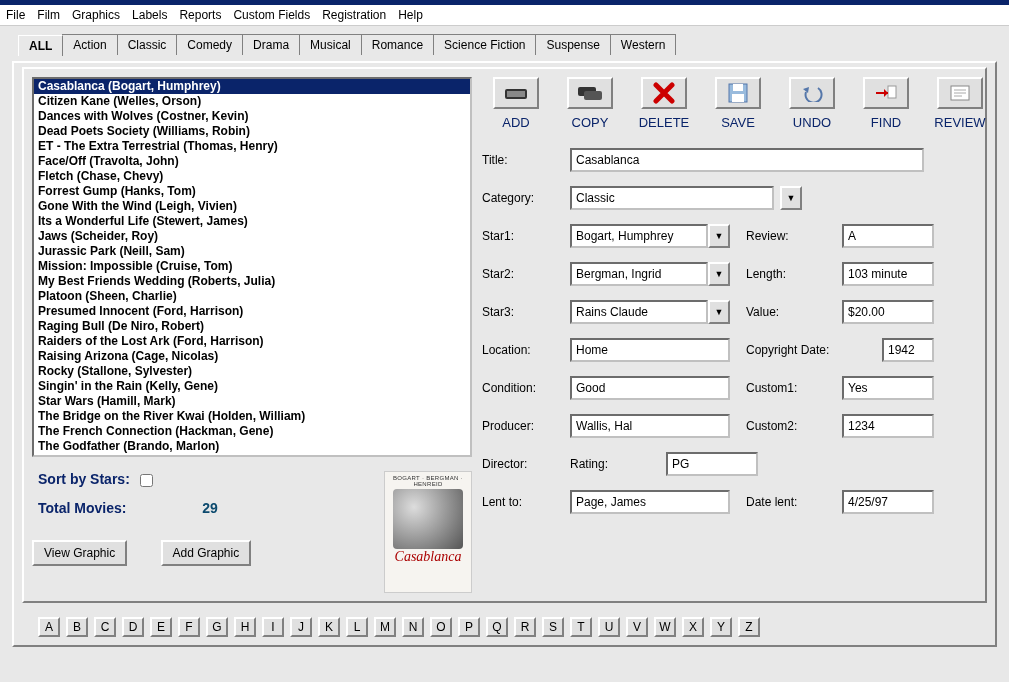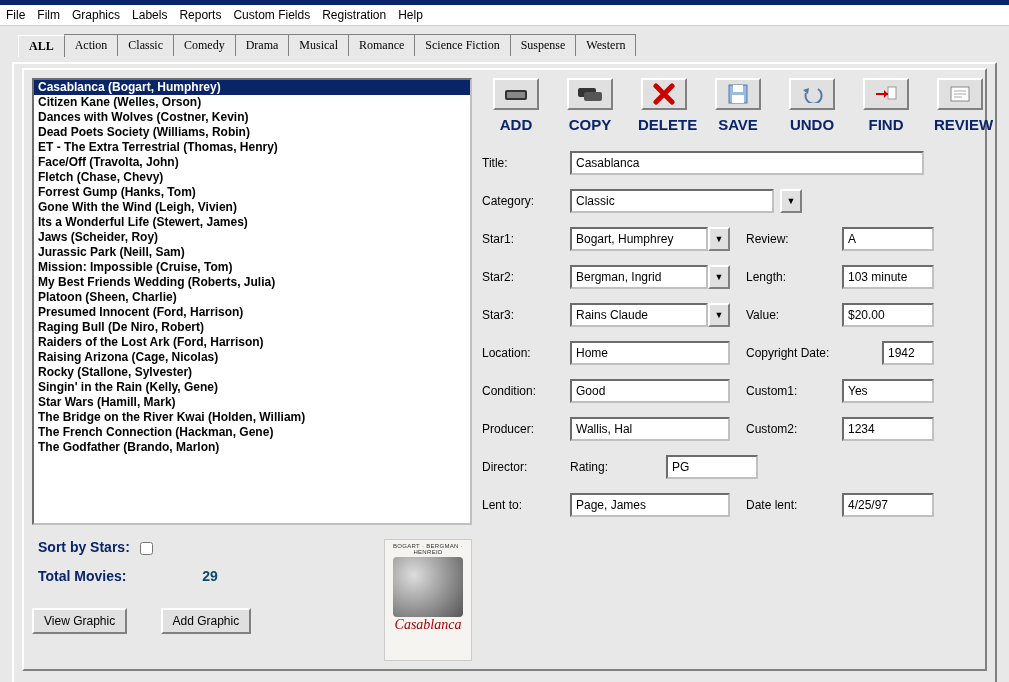--- a/index.html
+++ b/index.html
@@ -22,21 +22,21 @@
   .content {
     padding: 8px 12px 12px 12px;
     background: #e8e8e8;
   }
   .outer {
     background: #e8e8e8;
     border: 2px solid;
     border-color: #fff #808080 #808080 #fff;
     padding: 4px 8px 8px 8px;
   }
-  .tabbar { margin-bottom: 6px; margin-left: 6px; font-family: Liberation Serif, serif; }
+  .tabbar { margin-bottom: 6px; margin-left: 6px; }
   .tab {
     display: inline-block;
     padding: 3px 10px;
     font-size: 12px;
     border: 1px solid #808080;
     border-bottom: none;
     background: #e8e8e8;
     margin-right: -1px;
     position: relative;
     cursor: default;
@@ -53,21 +53,21 @@
     background: #e8e8e8;
     padding: 8px;
     display: flex;
     gap: 10px;
   }
   .leftcol { flex: 0 0 440px; }
   .rightcol { flex: 1; }
   .listbox {
     background: #fff;
     border: 2px inset #c0c0c0;
-    height: 447px;
+    height: 380px;
     overflow: auto;
     font-size: 12px;
     font-weight: bold;
   }
   .listrow { padding: 0 4px; line-height: 15px; white-space: nowrap; cursor: default; }
   .listrow.selected { background: #0a246a; color: #fff; }
   .underlist { margin-top: 14px; display: flex; }
   .ul-left { flex: 1; }
   .sortrow { font-size: 14px; color: #0a246a; font-weight: bold; margin-bottom: 10px; margin-left:6px;}
   .sortrow input { margin-left: 6px; vertical-align: middle;}
@@ -98,21 +98,21 @@
   .toolbar { display: flex; gap: 22px; margin-bottom: 18px; margin-left:8px;}
   .tbbtn { text-align: center; width: 52px; }
   .tbicon {
     width: 46px; height: 32px;
     background: #e0e0e0;
     border: 2px solid;
     border-color: #fff #808080 #808080 #fff;
     display: flex; align-items: center; justify-content: center;
     margin: 0 auto 6px auto;
   }
-  .tblabel { font-size: 15px; font-weight: bold; color: #0a246a; }
+  .tblabel { font-size: 13px; font-weight: normal; color: #0a246a; }
   .form { }
   .formrow { display: flex; align-items: center; margin-bottom: 14px; font-size: 12px;}
   .formrow .lbl { width: 88px; color:#000;}
   .formrow .fld { flex: 0 0 160px; margin-right: 16px; position:relative;}
   .formrow .fldw { flex: 0 0 354px; position:relative;}
   .formrow .lbl2 { width: 96px; }
   .formrow .fld2 { flex: 0 0 92px; position:relative;}
   .textin {
     width: 100%; height: 24px;
     border: 2px inset #c0c0c0;

